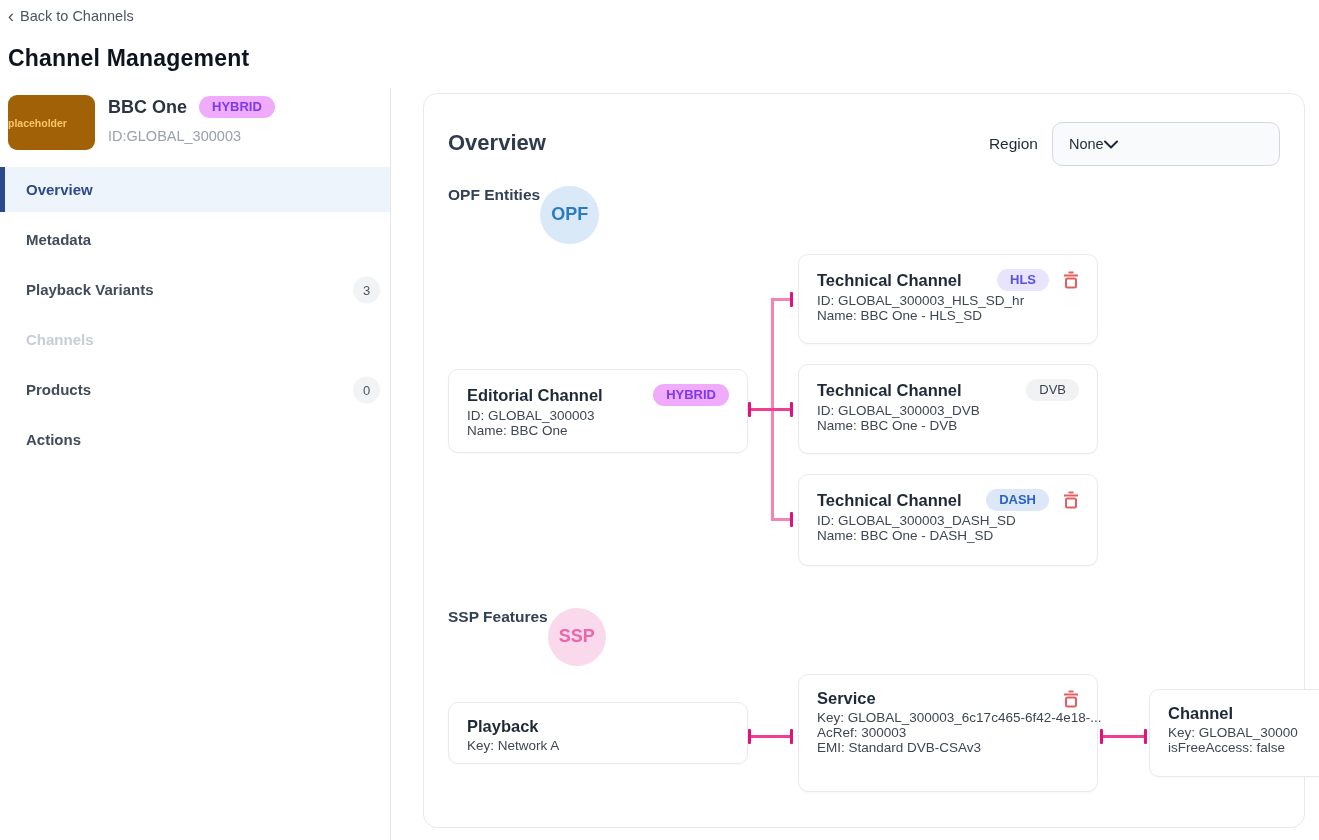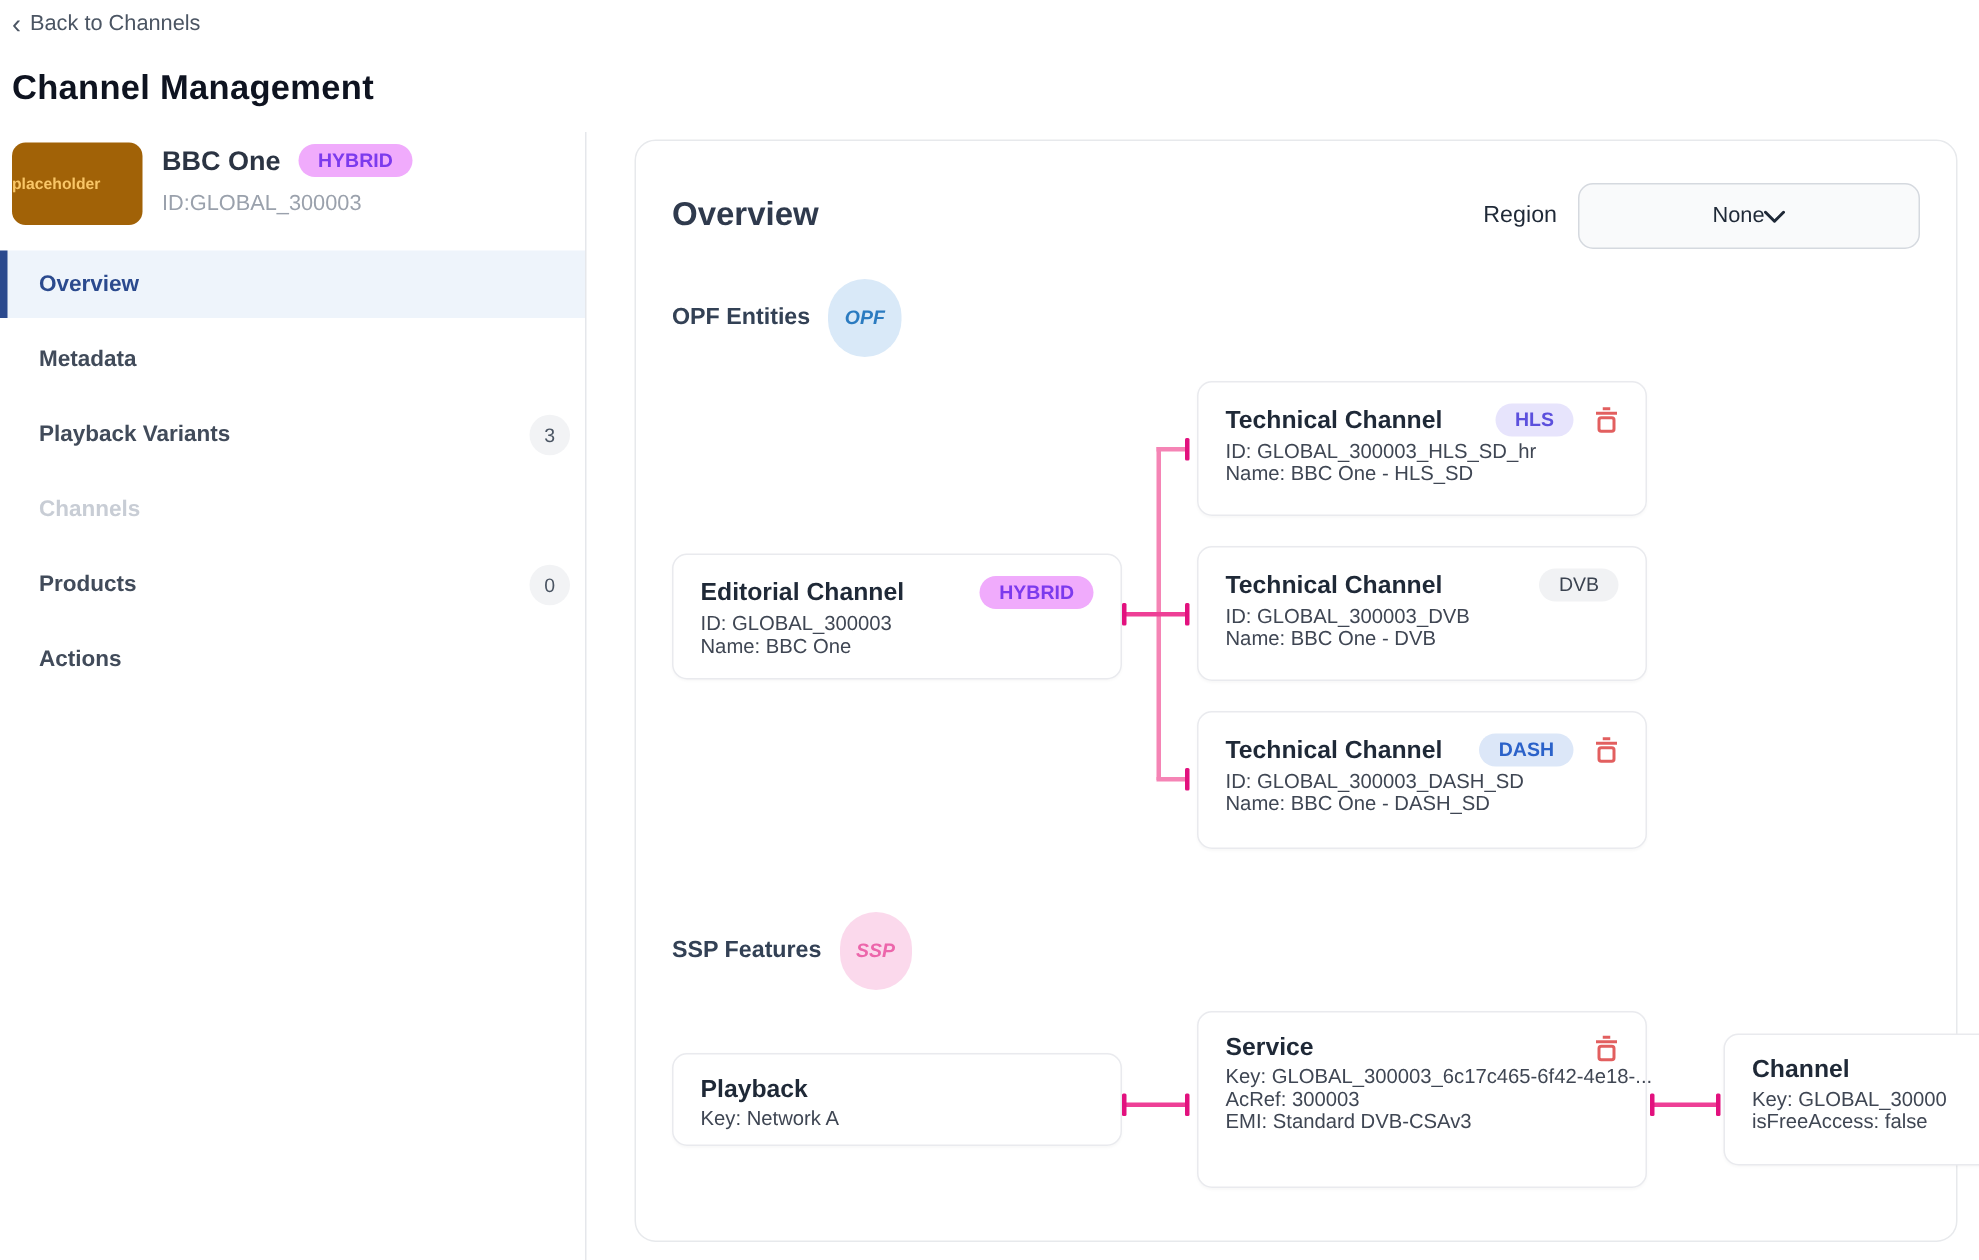--- a/index.html
+++ b/index.html
@@ -32,32 +32,32 @@
 
   
   .pill { display:inline-flex; align-items:center; justify-content:center; border-radius:999px;
     font-size:13px; font-weight:600; padding:4px 13px; line-height:1.1; white-space:nowrap; }
   .pill.purple { background:#f0abfc; color:#7c3aed; }
   .pill.indigo { background:#e7e4fc; color:#5c50dd; }
   .pill.gray   { background:#f1f2f4; color:#3b4350; font-weight:500; }
   .pill.blue   { background:#dce7f8; color:#2b62c9; }
   .pill.opf    { background:#d9e9f8; color:#2b7bc0; }
   .pill.pink   { background:#fbd9ec; color:#ec66ab; }
-  .pill.small  { font-size:13px; padding:19px 11px;font-style:italic; }
+  .pill.small  { font-size:18px; padding:19px 11px; }
 
   
   .panel { position:absolute; left:423px; top:93px; width:882px; height:735px;
     border:1px solid #e7e9ec; border-radius:14px; background:#fff; }
   .panel-title { position:absolute; left:24px; top:36px; font-size:22px; font-weight:800; color:#2f3a4d; }
   .region-wrap { position:absolute; right:24px; top:28px; display:flex; align-items:center; gap:14px; }
   .region-label { font-size:15.5px; font-weight:500; color:#1f2937; }
   .select { width:228px; height:44px; background:#f9fafb; border:1px solid #d5d9df; border-radius:10px;
-    display:flex; align-items:center; justify-content:center; padding:0 16px; cursor:pointer; }
+    display:flex; align-items:center; justify-content:flex-start; padding:0 16px; cursor:pointer; }
   .select-value { font-size:14.5px; color:#1f2937; }
-  .section-head { position:absolute; display:flex; align-items:center; gap:12px; }
+  .section-head { position:absolute; display:flex; align-items:flex-start; }
   .section-title { font-size:15.5px; font-weight:700; color:#334155; }
 
   
   .card { position:absolute; background:#fff; border:1px solid #e9eaee; border-radius:10px;
     box-shadow:0 1px 2px rgba(16,24,40,.03); padding:14px 18px; }
   .card-head { display:flex; align-items:center; gap:14px; margin-bottom:2px; }
   .card-title { font-size:16.5px; font-weight:600; color:#1f2937; }
   .card-head .pill { margin-left:auto; }
   .card-line { font-size:13.5px; color:#3f4653; white-space:nowrap; }
   .trash-btn { background:none; border:none; padding:0; cursor:pointer; display:flex; align-items:center; }

